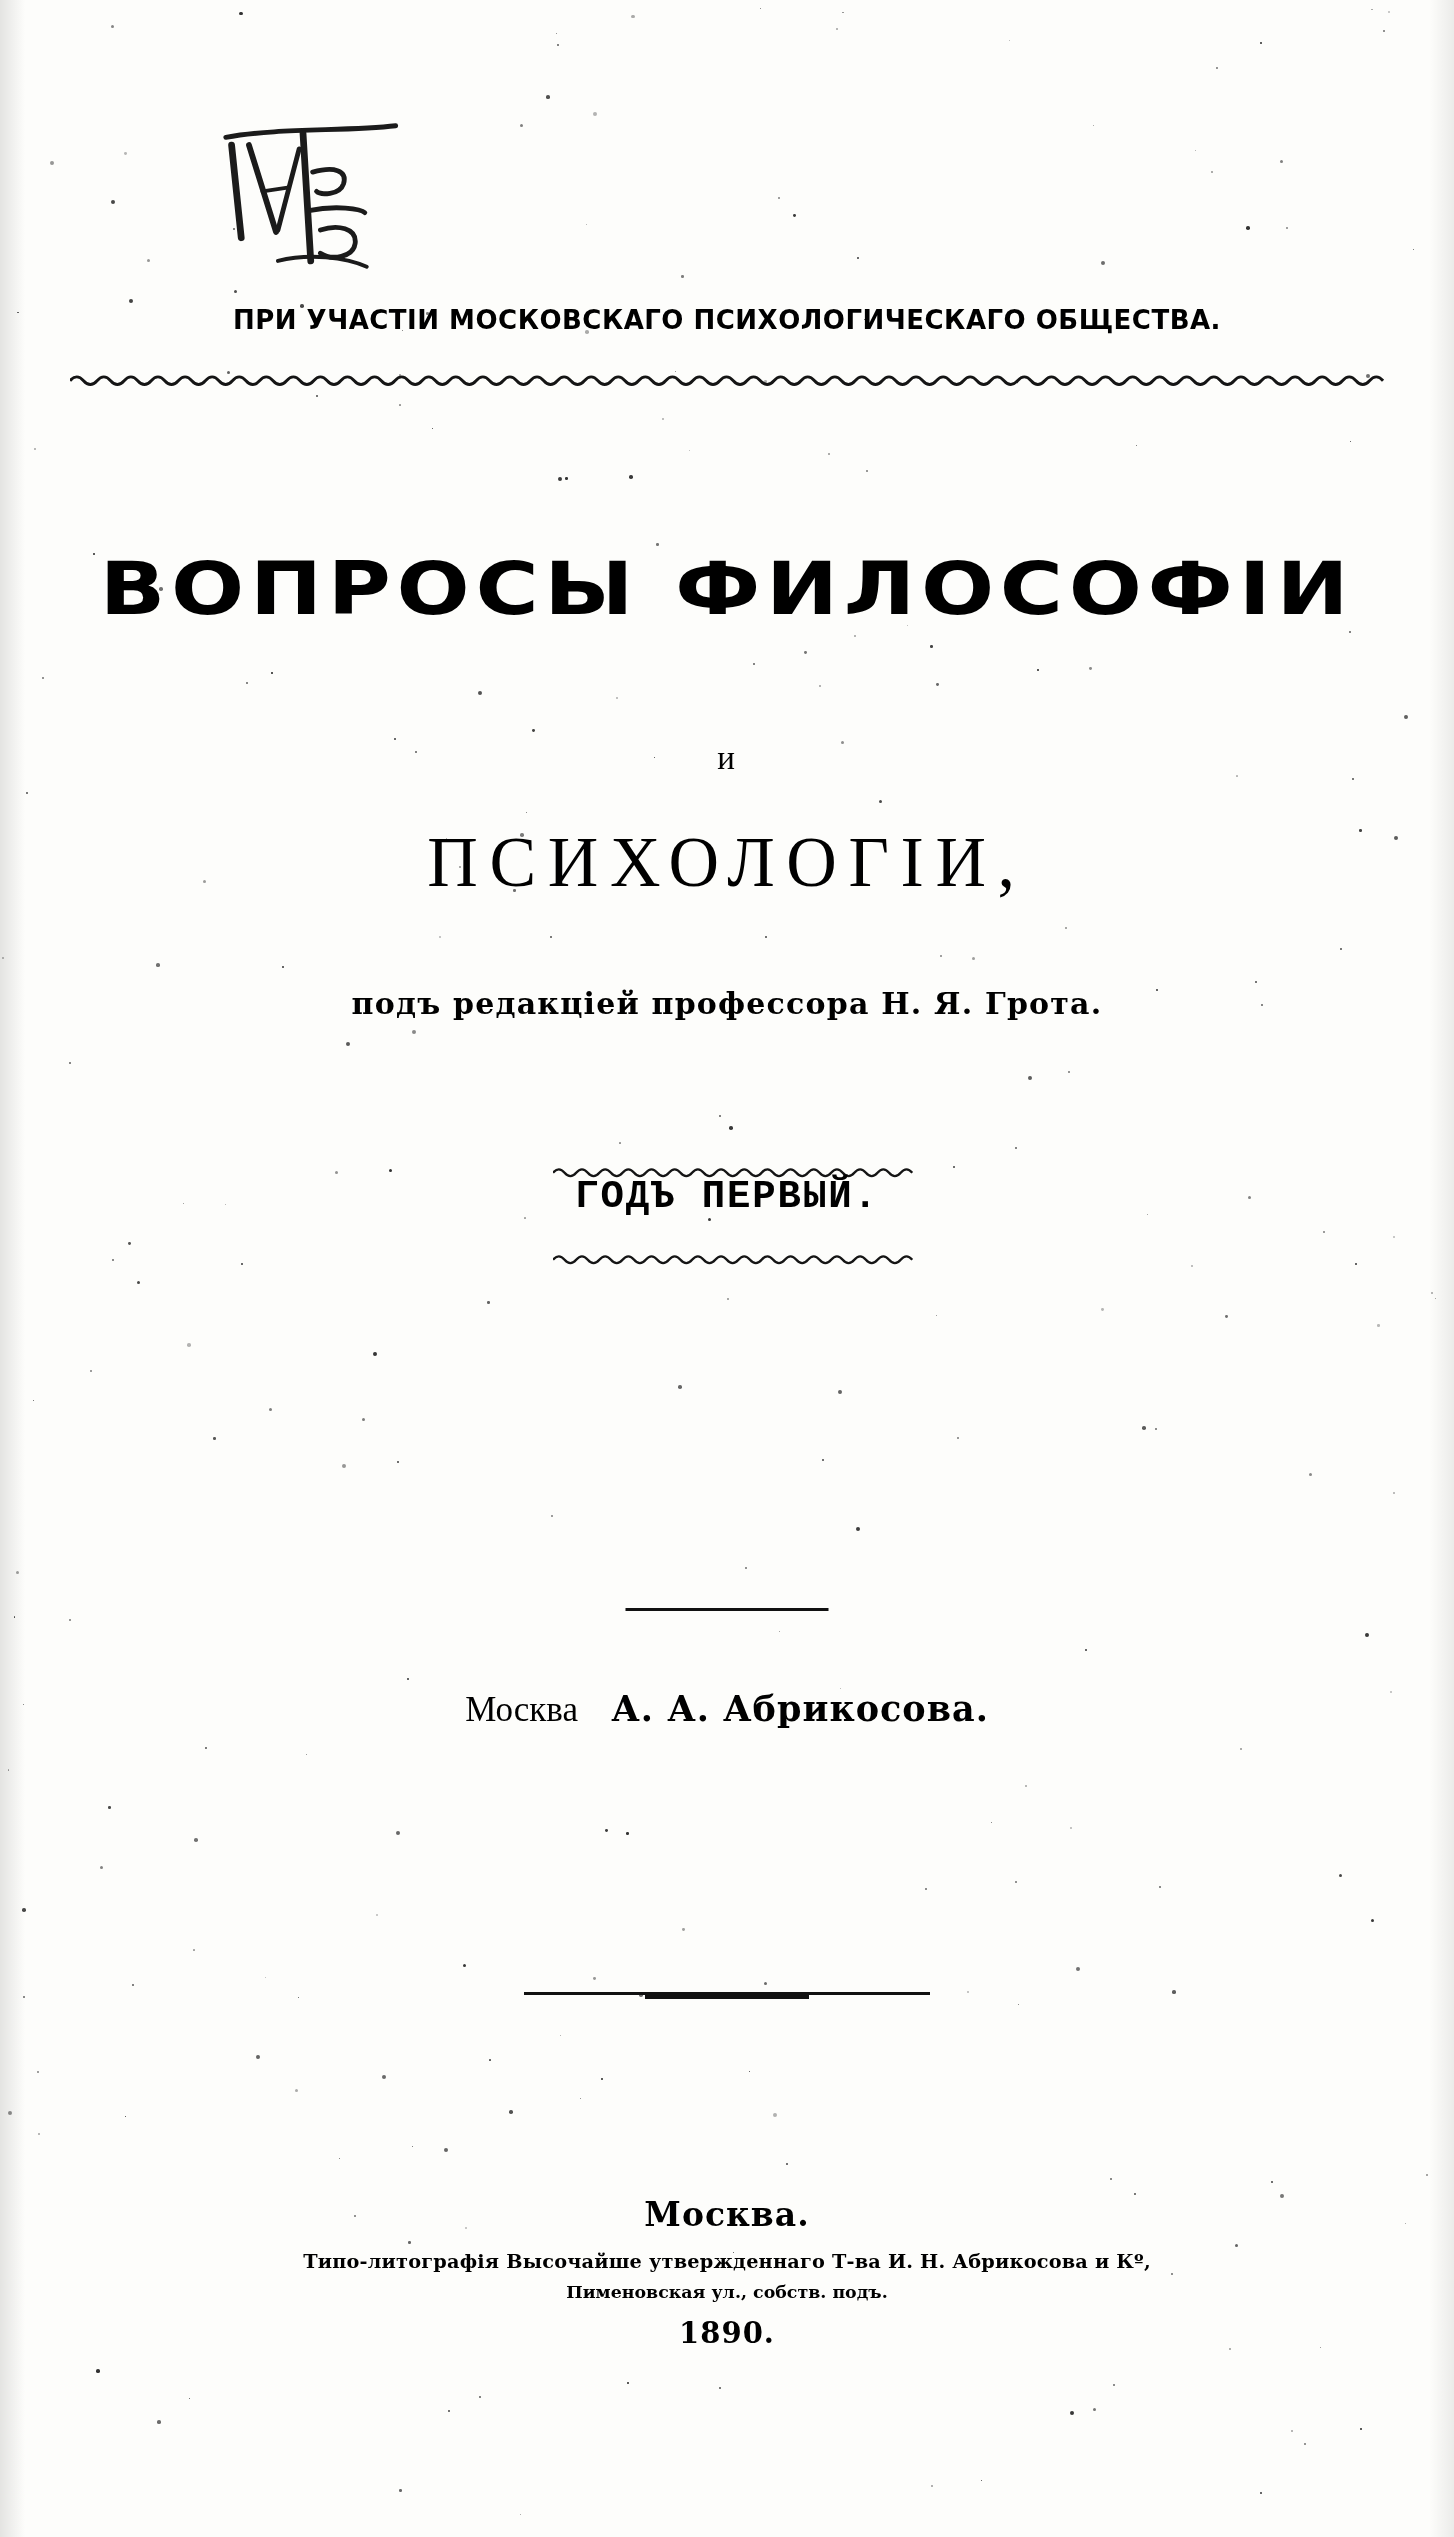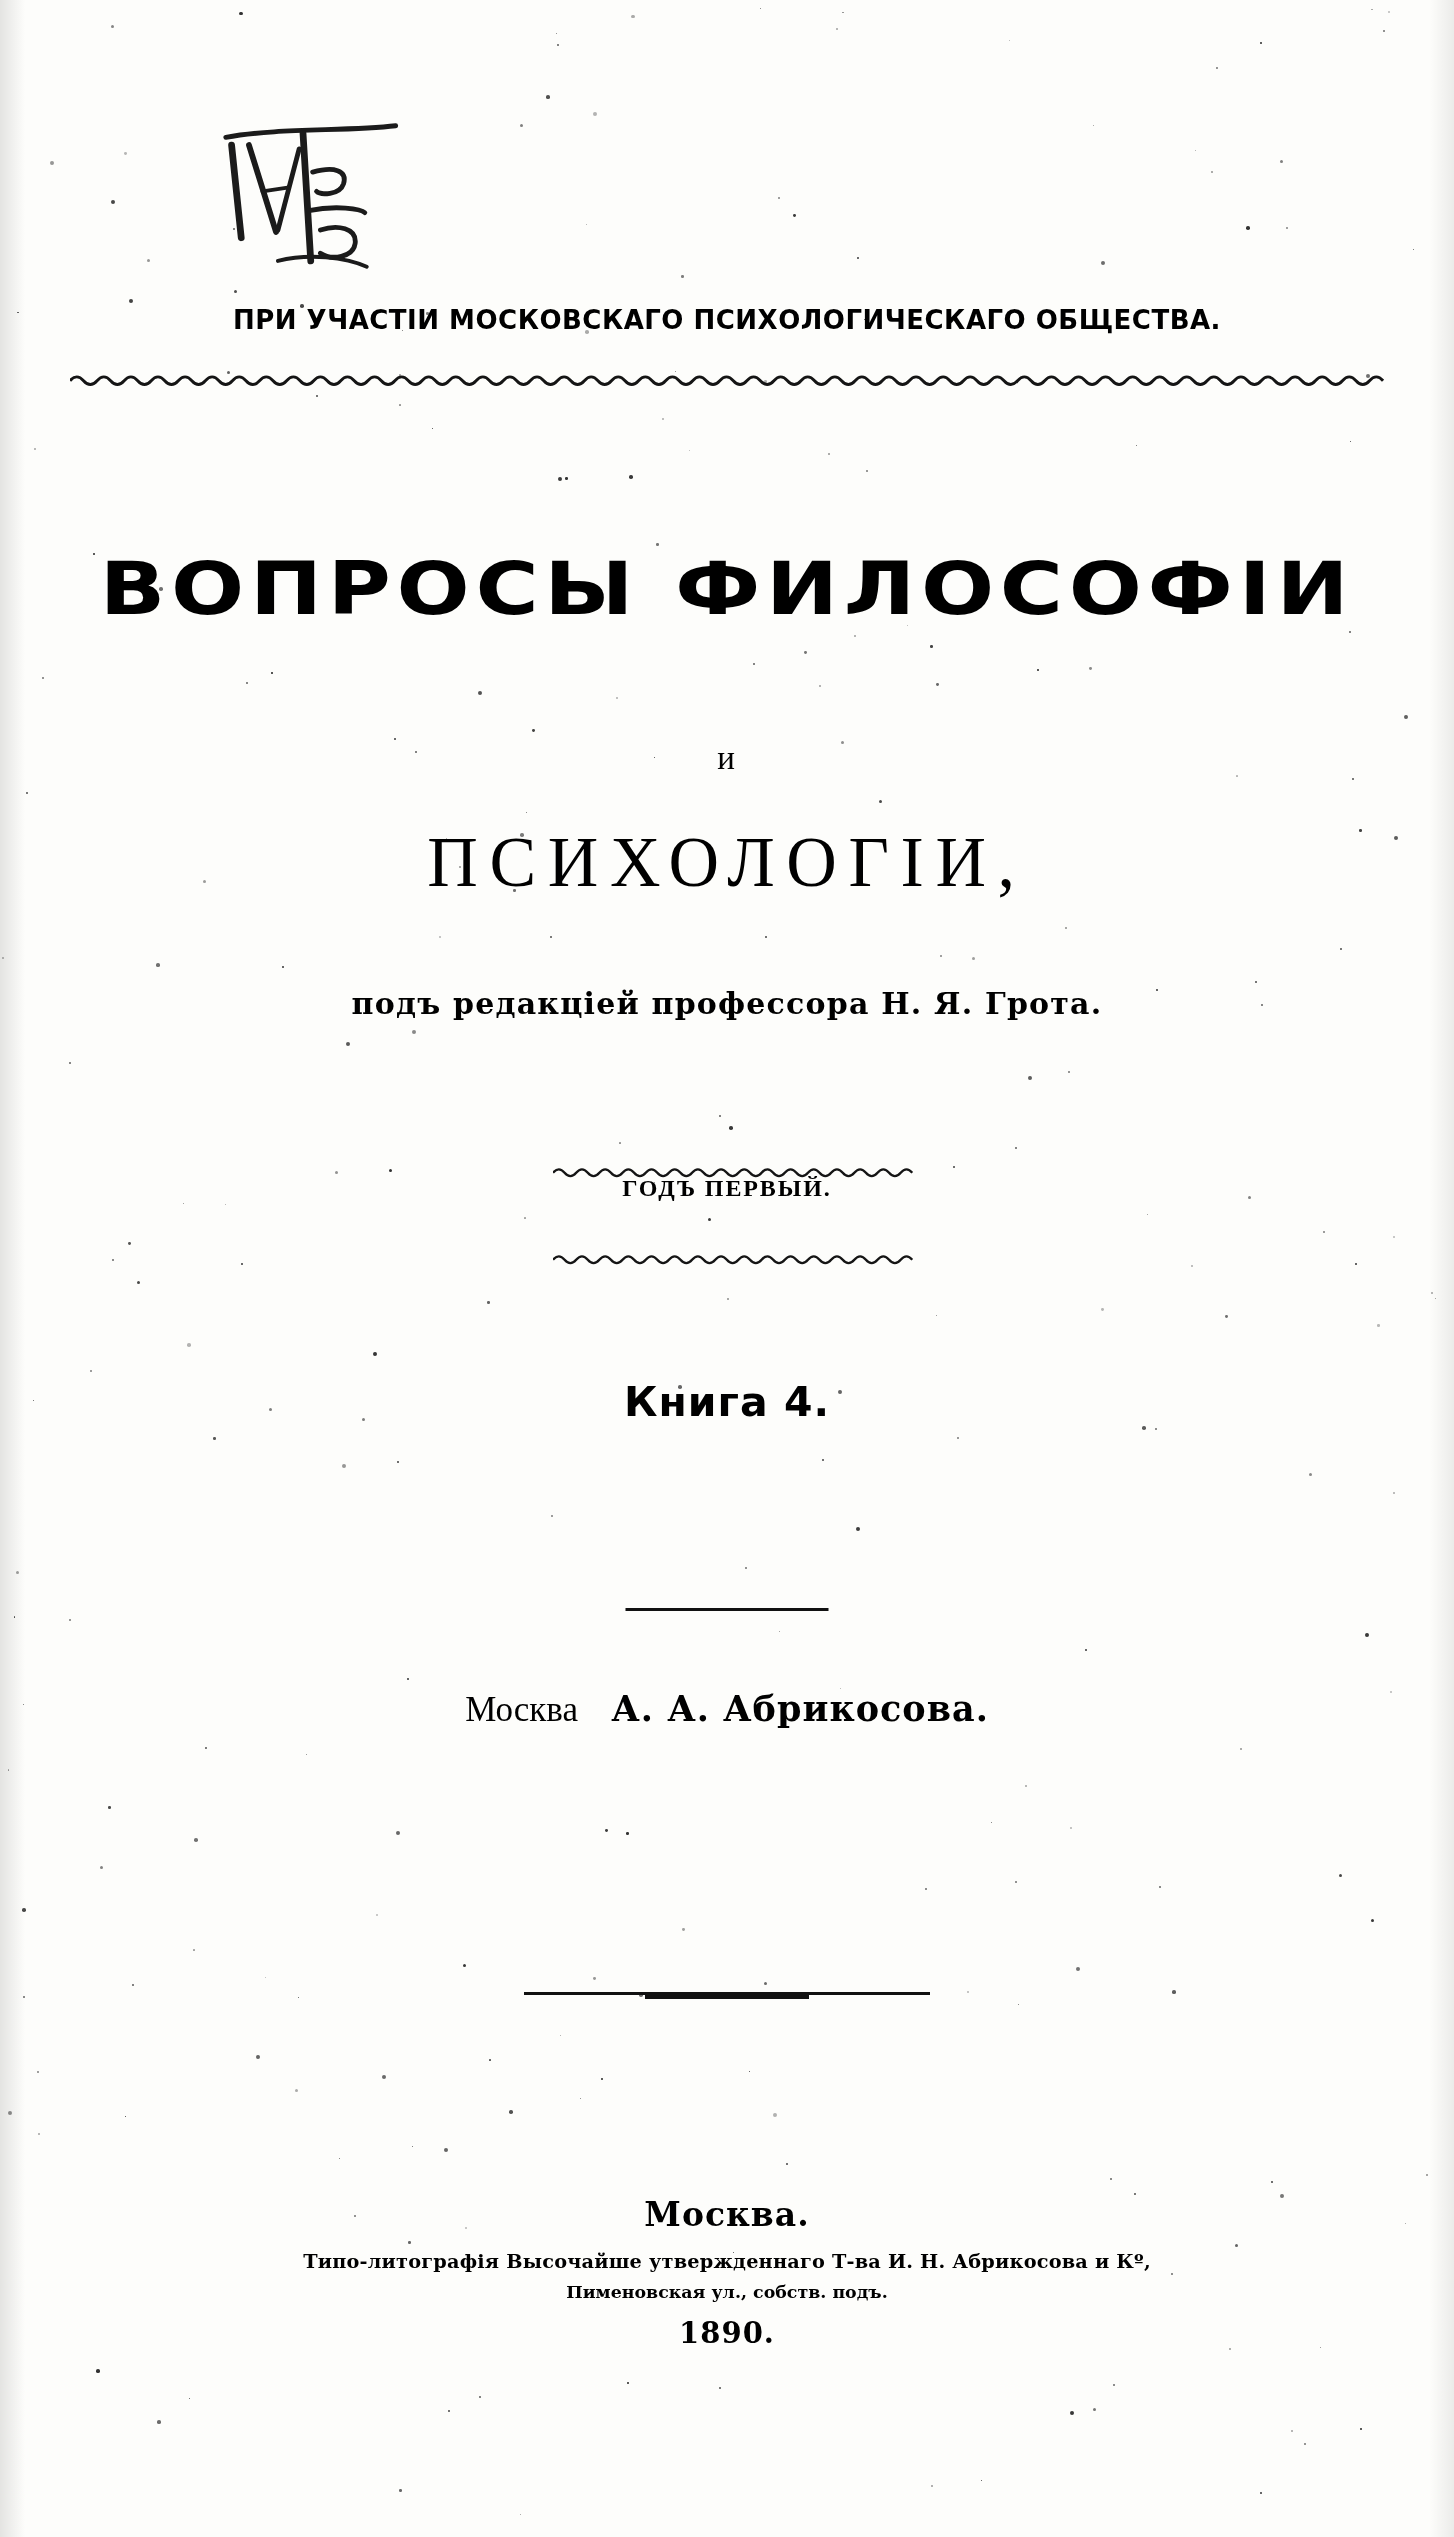--- a/index.html
+++ b/index.html
@@ -119,23 +119,23 @@
   }
 
   .year-block {
     position: absolute;
     left: 0;
     top: 1175px;
     width: 100%;
     text-align: center;
   }
   .year-label {
-    font-family: Liberation Serif, serif;
-    font-weight: bold;
-    font-size: 24px;
+    font-family: Liberation Mono, monospace;
+    font-weight: bold;
+    font-size: 39px;
     letter-spacing: 1.9px;
   }
 
   .book-no {
     position: absolute;
     left: 0;
     top: 1378px;
     width: 100%;
     text-align: center;
     font-family: "DejaVu Sans", sans-serif;
@@ -527,21 +527,20 @@
   <div class="year-block">
     <span class="year-label">ГОДЪ ПЕРВЫЙ.</span>
   </div>
 
   <div class="wavy-rule" style="left:553px; top:1252px; width:367px;">
     <svg width="367" height="15.5" viewBox="0 0 380 16" preserveAspectRatio="none">
       <path d="M0 8 Q6 1 12 8 T24 8 T36 8 T48 8 T60 8 T72 8 T84 8 T96 8 T108 8 T120 8 T132 8 T144 8 T156 8 T168 8 T180 8 T192 8 T204 8 T216 8 T228 8 T240 8 T252 8 T264 8 T276 8 T288 8 T300 8 T312 8 T324 8 T336 8 T348 8 T360 8 T372 8" fill="none" stroke="#151515" stroke-width="2.5"></path>
     </svg>
   </div>
 
-  <div class="book-no">Книга 4.</div>
 
   <div class="short-rule" style="top:1608px; width:203px; height:2.9px;"></div>
 
   <div class="publisher">
     <span class="plain">Москва</span>
     <span>&nbsp;</span>
     <span class="strong">А.  А.  Абрикосова.</span>
   </div>
 
   <div class="short-rule" style="top:1992px; width:164px; height:6.8px;"></div>

